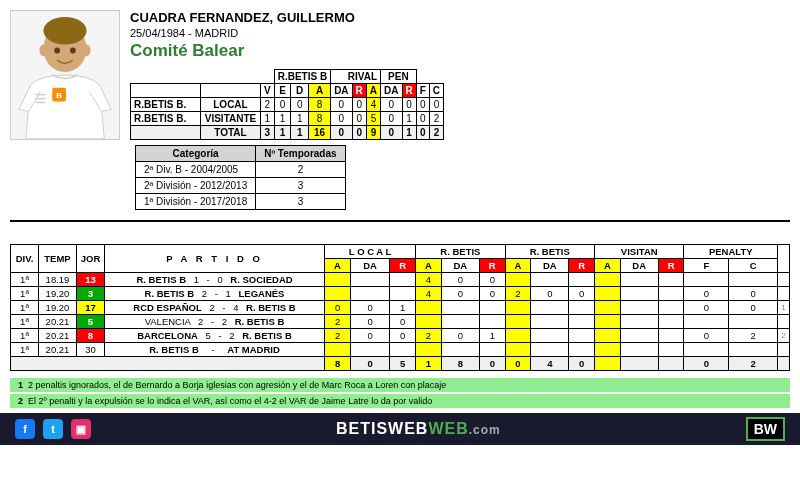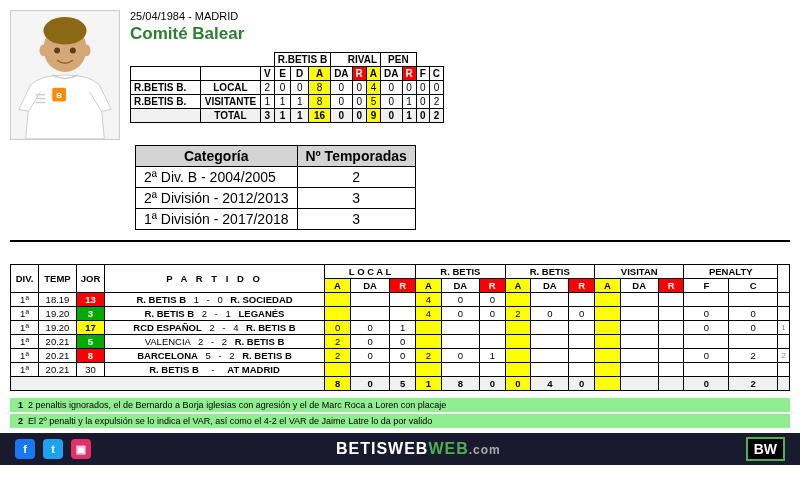--- a/index.html
+++ b/index.html
@@ -93,21 +93,21 @@
     .stats-table .header-pen {
       background: #fff;
       font-weight: bold;
     }
 
     .cell-yellow { background: #ffff00; }
     .cell-red { background: #ff0000; color: #fff; }
 
     .seasons-table {
       border-collapse: collapse;
-      font-size: 14px;
+      font-size: 10px;
     }
 
     .seasons-table th {
       background: #d4d4d4;
       border: 1px solid #000;
       padding: 2px 8px;
       font-weight: bold;
     }
 
     .seasons-table td {
@@ -249,20 +249,21 @@
         <ellipse cx="47" cy="40" rx="3" ry="3" fill="#5a3e1b"></ellipse>
         <ellipse cx="63" cy="40" rx="3" ry="3" fill="#5a3e1b"></ellipse>
         <path d="M47,50 Q55,56 63,50" fill="none" stroke="#8b6914" stroke-width="1.5"></path>
 
         <ellipse cx="33" cy="40" rx="4" ry="6" fill="#d4a878"></ellipse>
         <ellipse cx="77" cy="40" rx="4" ry="6" fill="#d4a878"></ellipse>
       </svg>
     </div>
 
     <div class="player-info">
+      <div class="player-name">CUADRA FERNANDEZ, GUILLERMO</div>
       <div class="player-dob">25/04/1984  -  MADRID</div>
       <div class="player-committee">Comité Balear</div>
 
       <table class="stats-table">
         <thead>
           <tr>
             <th colspan="3" style="border:none; background:#fff;"></th>
             <th colspan="3" class="header-rbetis">R.BETIS B</th>
             <th colspan="3" class="header-rival">RIVAL</th>
             <th colspan="2" class="header-pen">PEN</th>

